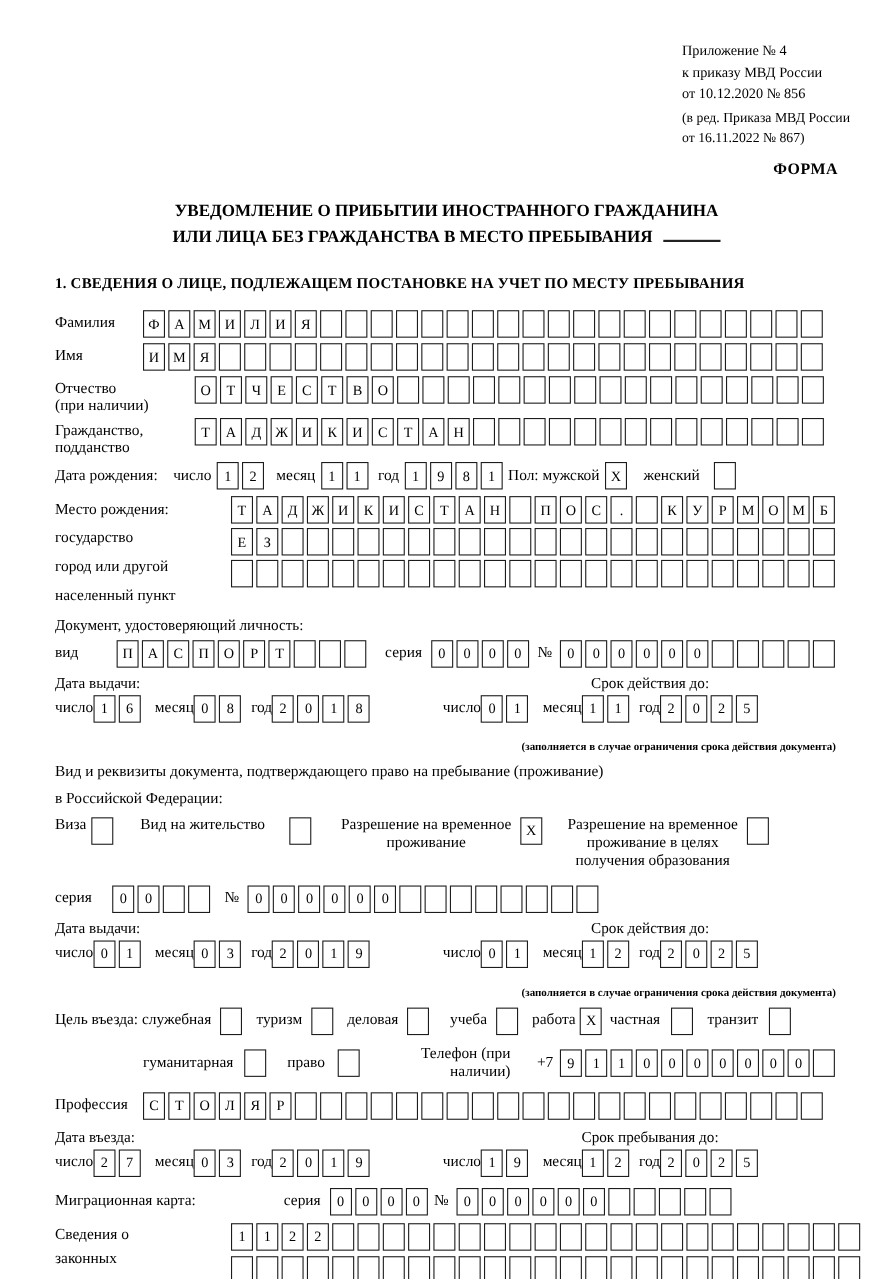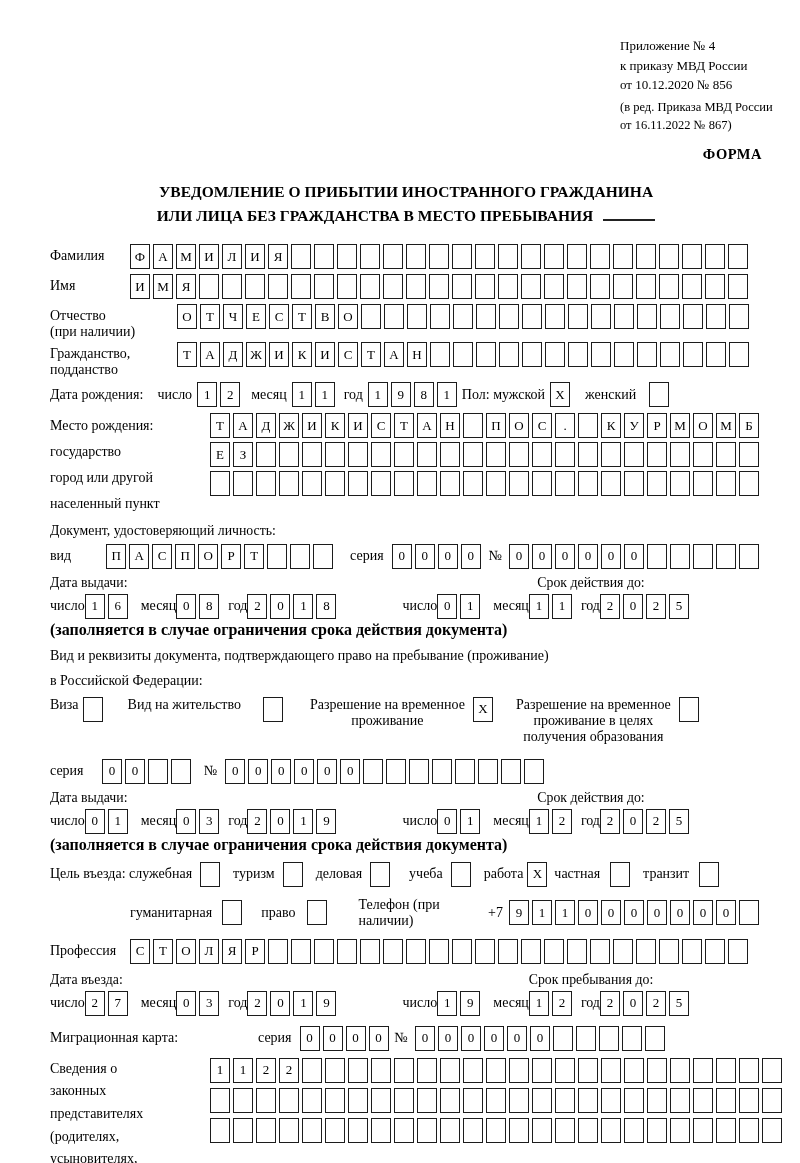--- a/index.html
+++ b/index.html
@@ -26,21 +26,21 @@
   }
   .grp{display:flex;align-items:center;}
   .grp .gl{margin-right:5px;}
   .doc-head{text-align:left;font-weight:normal;font-size:13.8px;margin:6px 0 5px 0;}
   .dates-hdr{display:flex;font-size:13.8px;margin-top:6px;}
   .dates-hdr .dh-l{flex:0 0 370px;text-align:left;}
   .dates-hdr .dh-r{flex:1;text-align:center;}
   .dates-row{display:flex;align-items:center;margin-top:3px;}
   .dates-row .dg-l{display:flex;align-items:center;}
   .dates-row .dg-r{display:flex;align-items:center;margin-left:auto;margin-right:70px;}
-  .note{text-align:left;font-size:16px;font-weight:bold;margin-top:2px;padding-right:2px;}
+  .note{text-align:right;font-size:10px;font-weight:bold;margin-top:17px;padding-right:2px;}
   .plain{font-size:14px;margin-top:6px;line-height:1.5;}
   .opt{display:flex;align-items:flex-start;}
   .opt .ol{margin-right:8px;}
   .optrow{display:flex;align-items:flex-start;margin-top:8px;}
   .stack{display:flex;flex-direction:column;row-gap:4px;}
 </style>
 </head>
 <body>
 
 <div class="page">
@@ -56,20 +56,21 @@
   </div>
   <div class="forma">ФОРМА</div>
 
   <div class="title">
     <div>УВЕДОМЛЕНИЕ О ПРИБЫТИИ ИНОСТРАННОГО ГРАЖДАНИНА</div>
     <div>
       <span>ИЛИ ЛИЦА БЕЗ ГРАЖДАНСТВА В МЕСТО ПРЕБЫВАНИЯ</span><span class="t-underline"></span>
     </div>
   </div>
 
+  <div class="sec1">1. СВЕДЕНИЯ О ЛИЦЕ, ПОДЛЕЖАЩЕМ ПОСТАНОВКЕ НА УЧЕТ ПО МЕСТУ ПРЕБЫВАНИЯ</div>
 
   <div class="frm">
 
     <div class="row">
       <div class="lbl" style="width:80px;">Фамилия</div>
       <div class="cells">
           <span class="cell">Ф</span>
           <span class="cell">А</span>
           <span class="cell">М</span>
           <span class="cell">И</span>
@@ -546,21 +547,21 @@
 
     <div class="row" style="align-items:center;margin-top:10px;">
       <span style="margin-left:80px;">гуманитарная</span>
       <span class="cells" style="margin-left:10px;">
           <span class="cell"></span>
         </span>
       <span style="margin-left:16px;">право</span>
       <span class="cells" style="margin-left:12px;">
           <span class="cell"></span>
         </span>
-      <span style="margin-left:28px;">Телефон (при наличии)</span>
+      <span style="margin-left:28px;text-align:right;">Телефон (при наличии)</span>
       <span style="margin-left:24px;margin-right:6px;">+7</span>
       <span class="cells">
           <span class="cell">9</span>
           <span class="cell">1</span>
           <span class="cell">1</span>
           <span class="cell">0</span>
           <span class="cell">0</span>
           <span class="cell">0</span>
           <span class="cell">0</span>
           <span class="cell">0</span>

